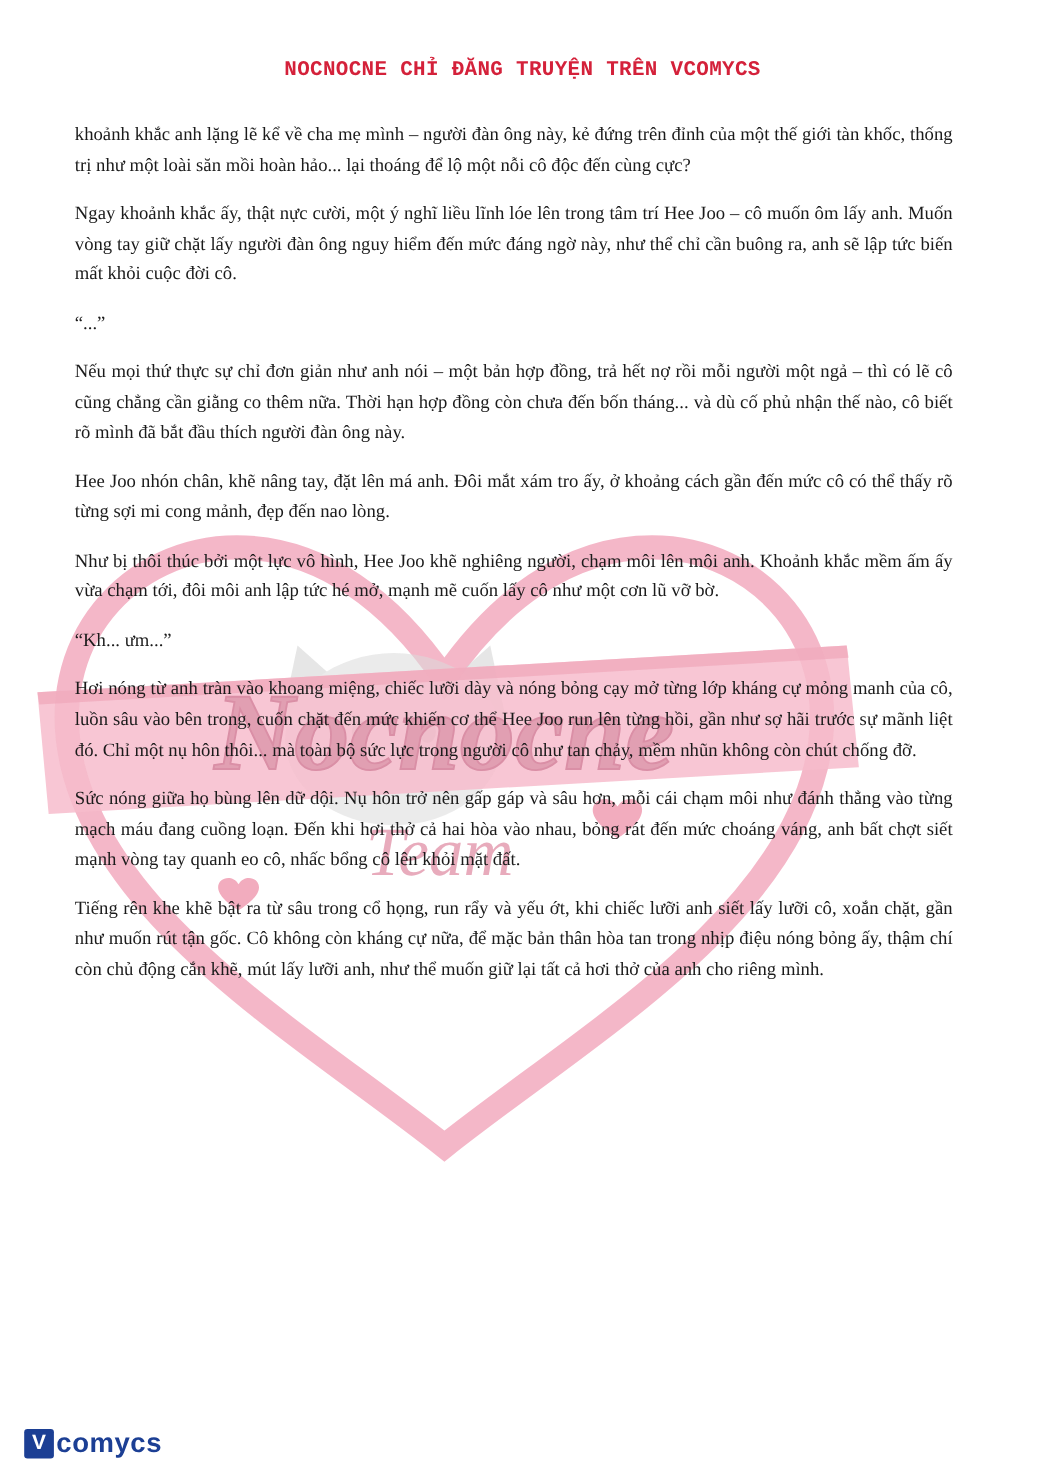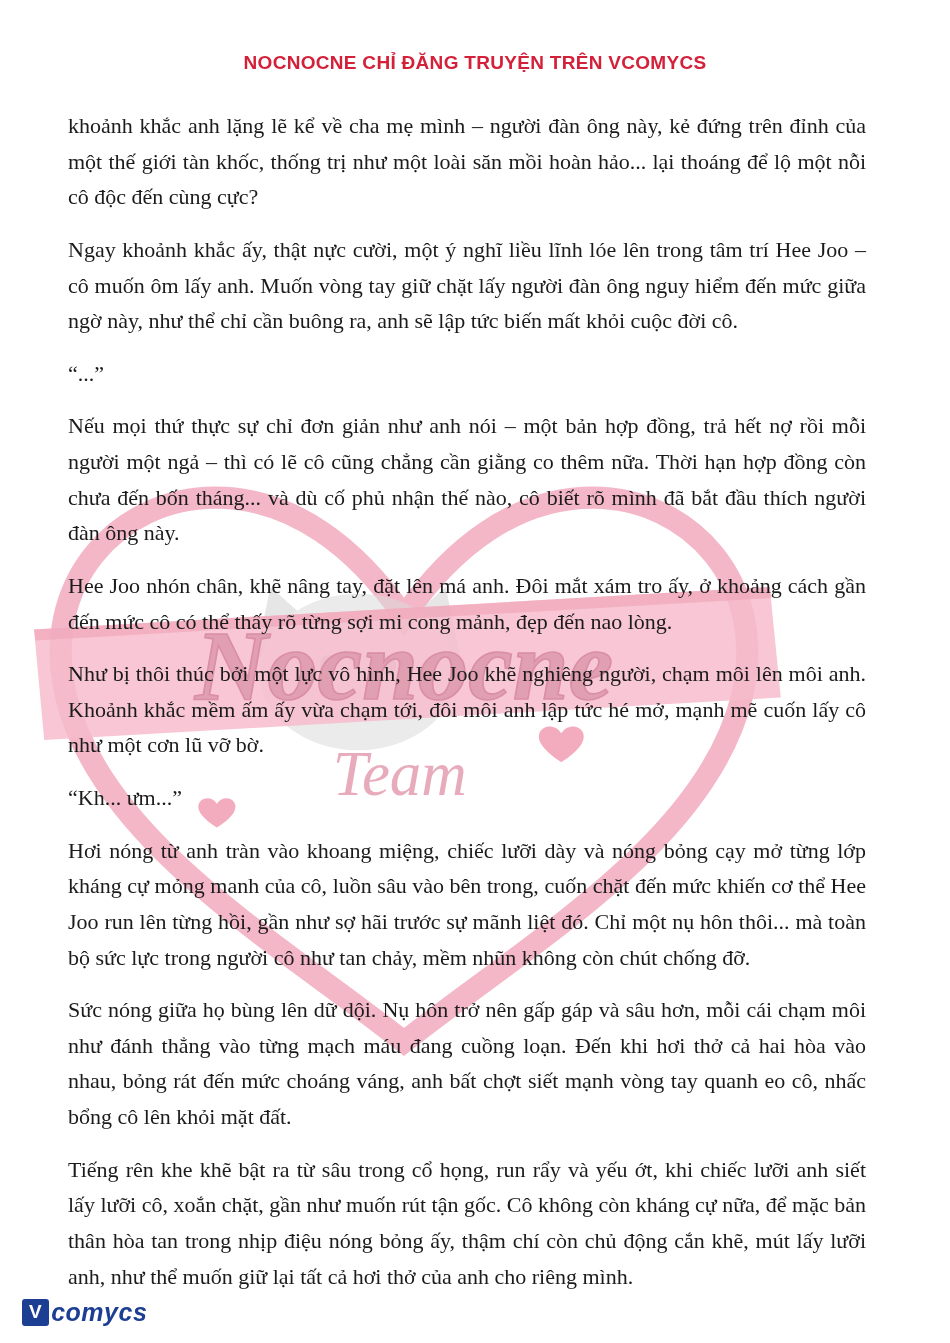--- a/index.html
+++ b/index.html
@@ -32,38 +32,38 @@
   
   .doc-header {
     position: absolute;
     top: 52px;
     left: 0;
     width: 950px;
     text-align: center;
     z-index: 2;
   }
   .doc-header .hdr-text {
-    font-family: Liberation Sans, sans-serif;
+    font-family: Liberation Mono, monospace;
     font-weight: bold;
     font-size: 19px;
     letter-spacing: 0.3px;
     color: #d4213a;
   }
 
   
   .content {
     position: absolute;
     top: 108px;
     left: 68px;
     width: 814px;
     z-index: 2;
   }
   .para {
     font-family: "Liberation Serif", serif;
-    font-size: 22px;
+    font-size: 17px;
     line-height: 1.62;
     color: #1b1b1b;
     margin: 0 16px 17px 0;
     text-align: justify;
     text-justify: inter-word;
   }
   .para.quote {
     margin-bottom: 17px;
   }
 
@@ -87,21 +87,20 @@
     border-radius: 3px;
     letter-spacing: 0.5px;
   }
   .logo-rest {
     font-family: "Liberation Sans", sans-serif;
     font-weight: bold;
     font-size: 25px;
     color: #1c3f94;
     margin-left: 2px;
     letter-spacing: 0.5px;
-    font-style: italic;
   }
 </style>
 </head>
 <body>
 
 <div class="page">
 
   <div class="watermark">
     <svg class="wm-svg" viewBox="0 0 950 760" xmlns="http://www.w3.org/2000/svg" aria-hidden="true">
 
@@ -141,21 +140,21 @@
       <path d="M255 455 c -8 -13 -28 -5 -20 10 c 5 9 20 18 20 18 c 0 0 15 -9 20 -18 c 8 -15 -12 -23 -20 -10 z" fill="#f2a8bb"></path>
     </svg>
   </div>
 
   <div class="doc-header">
     <span class="hdr-text">NOCNOCNE CHỈ ĐĂNG TRUYỆN TRÊN VCOMYCS</span>
   </div>
 
   <div class="content">
     <p class="para">khoảnh khắc anh lặng lẽ kể về cha mẹ mình – người đàn ông này, kẻ đứng trên đỉnh của một thế giới tàn khốc, thống trị như một loài săn mồi hoàn hảo... lại thoáng để lộ một nỗi cô độc đến cùng cực?</p>
-    <p class="para">Ngay khoảnh khắc ấy, thật nực cười, một ý nghĩ liều lĩnh lóe lên trong tâm trí Hee Joo – cô muốn ôm lấy anh. Muốn vòng tay giữ chặt lấy người đàn ông nguy hiểm đến mức giữa ngờ này, như thể chỉ cần buông ra, anh sẽ lập tức biến mất khỏi cuộc đời cô.</p>
+    <p class="para">Ngay khoảnh khắc ấy, thật nực cười, một ý nghĩ liều lĩnh lóe lên trong tâm trí Hee Joo – cô muốn ôm lấy anh. Muốn vòng tay giữ chặt lấy người đàn ông nguy hiểm đến mức đáng ngờ này, như thể chỉ cần buông ra, anh sẽ lập tức biến mất khỏi cuộc đời cô.</p>
     <p class="para quote">“...”</p>
     <p class="para">Nếu mọi thứ thực sự chỉ đơn giản như anh nói – một bản hợp đồng, trả hết nợ rồi mỗi người một ngả – thì có lẽ cô cũng chẳng cần giằng co thêm nữa. Thời hạn hợp đồng còn chưa đến bốn tháng... và dù cố phủ nhận thế nào, cô biết rõ mình đã bắt đầu thích người đàn ông này.</p>
     <p class="para">Hee Joo nhón chân, khẽ nâng tay, đặt lên má anh. Đôi mắt xám tro ấy, ở khoảng cách gần đến mức cô có thể thấy rõ từng sợi mi cong mảnh, đẹp đến nao lòng.</p>
     <p class="para">Như bị thôi thúc bởi một lực vô hình, Hee Joo khẽ nghiêng người, chạm môi lên môi anh. Khoảnh khắc mềm ấm ấy vừa chạm tới, đôi môi anh lập tức hé mở, mạnh mẽ cuốn lấy cô như một cơn lũ vỡ bờ.</p>
     <p class="para quote">“Kh... ưm...”</p>
     <p class="para">Hơi nóng từ anh tràn vào khoang miệng, chiếc lưỡi dày và nóng bỏng cạy mở từng lớp kháng cự mỏng manh của cô, luồn sâu vào bên trong, cuốn chặt đến mức khiến cơ thể Hee Joo run lên từng hồi, gần như sợ hãi trước sự mãnh liệt đó. Chỉ một nụ hôn thôi... mà toàn bộ sức lực trong người cô như tan chảy, mềm nhũn không còn chút chống đỡ.</p>
     <p class="para">Sức nóng giữa họ bùng lên dữ dội. Nụ hôn trở nên gấp gáp và sâu hơn, mỗi cái chạm môi như đánh thẳng vào từng mạch máu đang cuồng loạn. Đến khi hơi thở cả hai hòa vào nhau, bỏng rát đến mức choáng váng, anh bất chợt siết mạnh vòng tay quanh eo cô, nhấc bổng cô lên khỏi mặt đất.</p>
     <p class="para">Tiếng rên khe khẽ bật ra từ sâu trong cổ họng, run rẩy và yếu ớt, khi chiếc lưỡi anh siết lấy lưỡi cô, xoắn chặt, gần như muốn rút tận gốc. Cô không còn kháng cự nữa, để mặc bản thân hòa tan trong nhịp điệu nóng bỏng ấy, thậm chí còn chủ động cắn khẽ, mút lấy lưỡi anh, như thể muốn giữ lại tất cả hơi thở của anh cho riêng mình.</p>
   </div>
 

